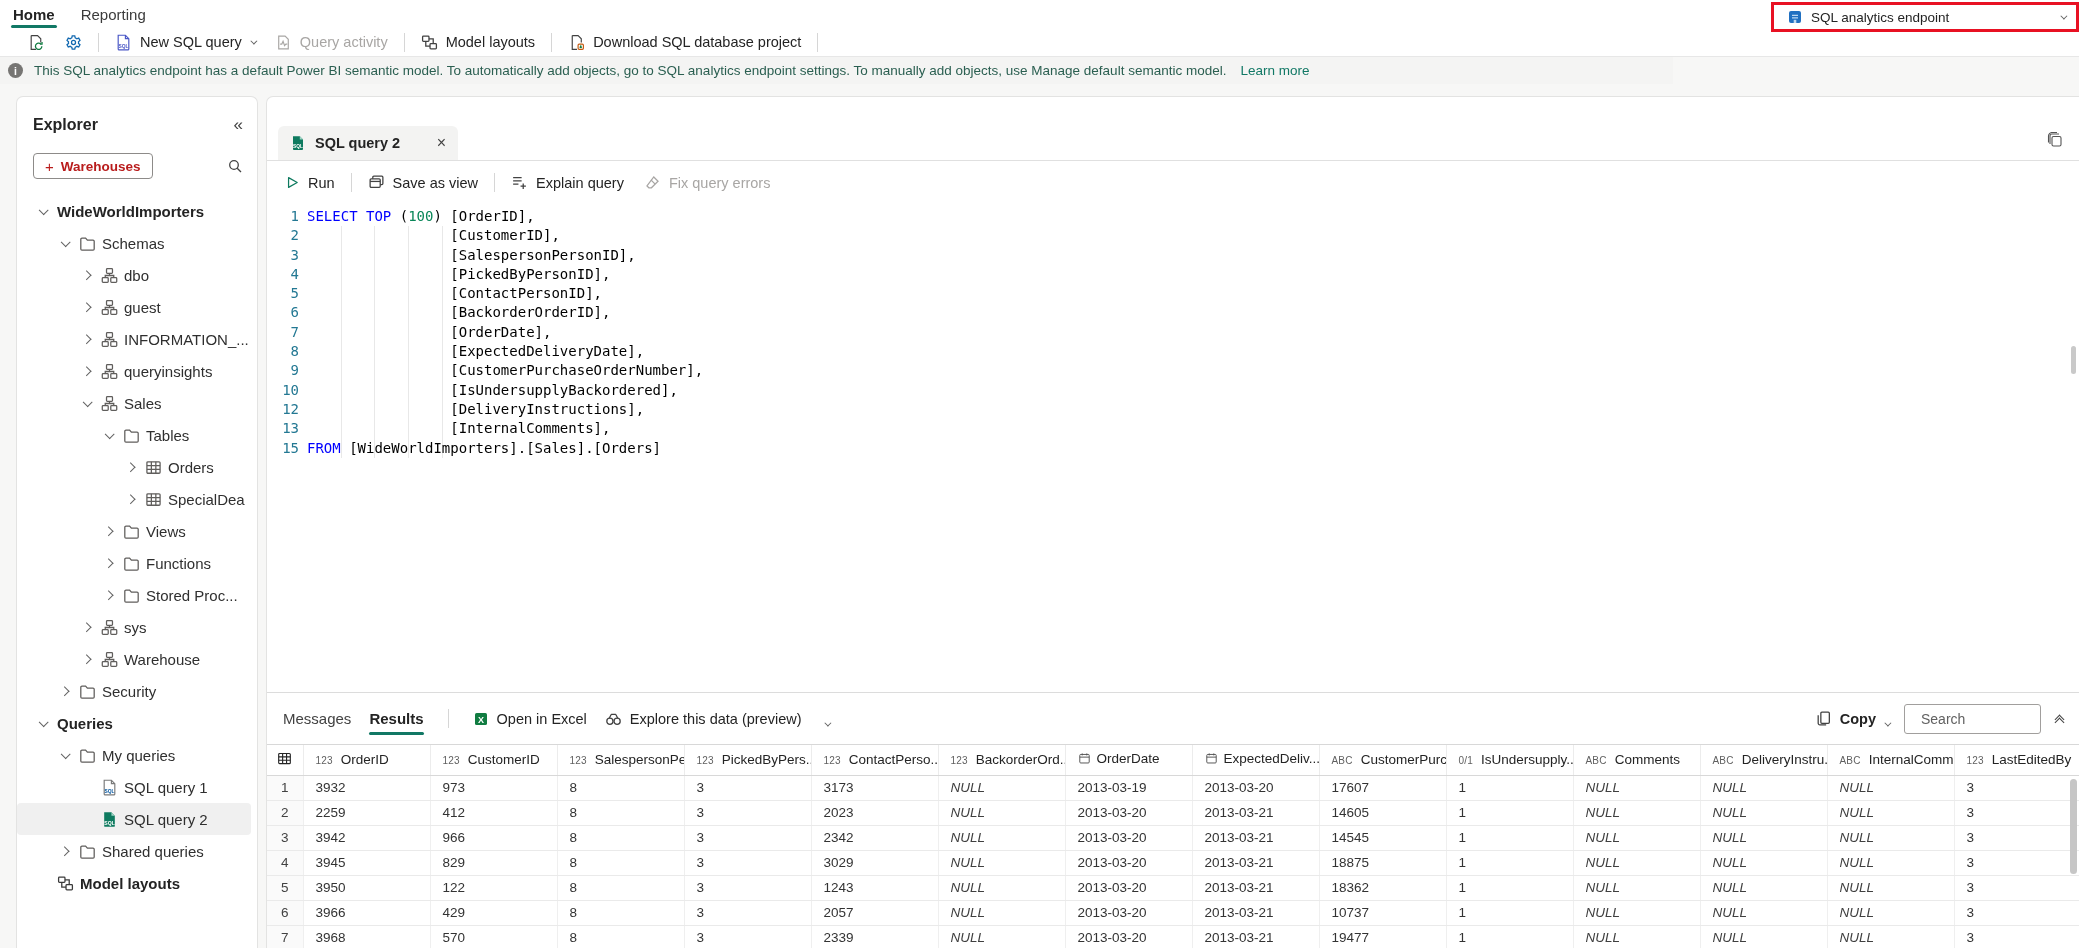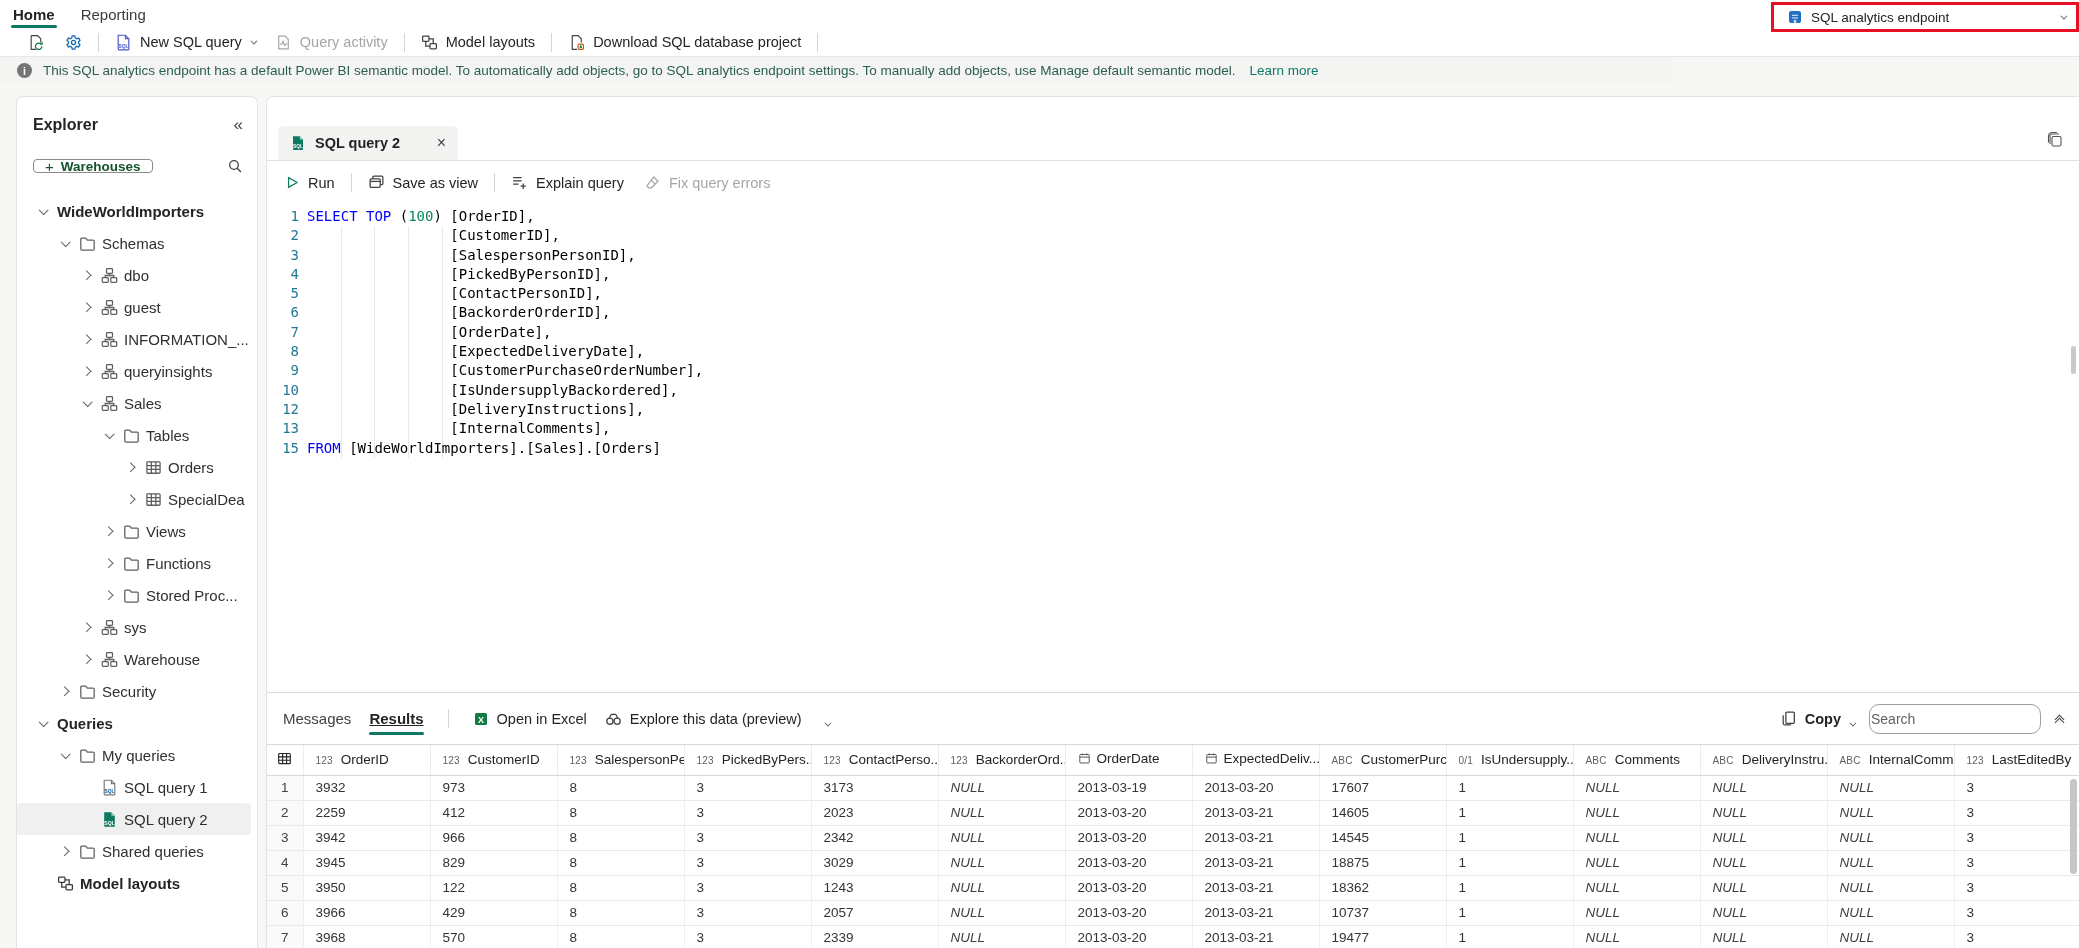--- a/index.html
+++ b/index.html
@@ -34,38 +34,38 @@
   #cmdbar { position:absolute; left:0; top:28px; width:2079px; height:29px; background:#fff;
     border-bottom:1px solid #e7e7e7; display:flex; align-items:center; padding-left:18px; }
   .tbtn { display:flex; align-items:center; gap:8px; height:26px; padding:0 10px;
     border:none; background:transparent; border-radius:4px; font-size:14.5px; color:#242424;
     font-family:inherit; cursor:pointer; white-space:nowrap; }
   .tbtn.disabled { color:#a8a6a4; cursor:default; }
   .vdiv { width:1px; height:19px; background:#d6d6d6; margin:0 6px; flex:none; }
 
   
   #infobar { position:absolute; left:0; top:57px; width:1673px; height:27px; background:#f4f4f3;
-    display:flex; align-items:center; padding-left:17px; gap:11px; }
+    display:flex; align-items:center; padding-left:8px; gap:11px; }
   .info-ic { width:15px; height:15px; border-radius:50%; background:#767573; color:#fff;
     font-size:10.5px; font-weight:700; display:flex; align-items:center; justify-content:center; flex:none; }
   .info-ic::before { content:"i"; }
   .info-text { font-size:13.5px; color:#2b5f51; }
   .info-link { font-size:13.5px; color:#117865; text-decoration:none; margin-left:3px; cursor:pointer; }
 
   
   #explorer { position:absolute; left:16px; top:96px; width:242px; bottom:0; background:#fff;
     border:1px solid #e3e3e2; border-bottom:none; border-radius:7px 7px 0 0; overflow:hidden; }
   .exp-head { height:44px; display:flex; align-items:center; padding:12px 14px 0 16px; }
   .exp-title { font-size:16px; font-weight:700; flex:1; }
   .icon-collapse { font-size:17px; color:#424242; cursor:pointer; }
   .icon-collapse::before { content:"\00AB"; }
   .exp-actions { height:42px; display:flex; align-items:center; padding:8px 14px 0 16px; }
-  .wh-btn { display:flex; align-items:center; gap:7px; height:14px; padding:0 11px;
+  .wh-btn { display:flex; align-items:center; gap:7px; height:26px; padding:0 11px;
     background:#fff; border:1px solid #8d8b89; border-radius:4px; font-size:13.5px; font-weight:600;
-    color:#14532d; font-family:inherit; cursor:pointer; flex:none; }
+    color:#b91c1c; font-family:inherit; cursor:pointer; flex:none; }
   .wh-btn .plus::before { content:"+"; font-size:15px; font-weight:400; }
   .exp-actions .search { margin-left:auto; color:#424242; cursor:pointer; }
   .tree { margin-top:12px; }
   .titem { height:32px; display:flex; align-items:center; gap:6px; cursor:pointer;
     margin:0 6px 0 0; border-radius:4px; white-space:nowrap; overflow:hidden; }
   .titem .chevslot { width:18px; display:flex; justify-content:center; flex:none; }
   .titem .ticon { width:17px; display:flex; color:#605e5c; flex:none; }
   .tlabel { font-size:15px; color:#2f2f2f; }
   .titem.b .tlabel { font-weight:600; color:#242424; }
   .titem.sel { background:#f0f0f0; }
@@ -101,29 +101,29 @@
   .kw { color:#0000ff; } .nm { color:#098658; }
   .ed-scroll { position:absolute; right:3px; top:142px; width:5px; height:28px;
     background:#c9c9c9; border-radius:3px; }
 
   
   .results { position:absolute; left:0; right:0; top:595px; bottom:0; border-top:1px solid #dcdcdc; }
   .res-bar { height:52px; display:flex; align-items:center; padding:0 16px; gap:18px;
     border-bottom:1px solid #d8d8d8; }
   .res-tab { position:relative; height:100%; display:flex; align-items:center;
     font-size:15px; color:#424242; cursor:pointer; }
-  .res-tab.active { font-weight:700; color:#242424;text-decoration:underline; }
+  .res-tab.active { font-weight:700; color:#242424; }
   .res-tab.active::after { content:""; position:absolute; left:0; right:0; bottom:9px;
     height:3px; background:#117865; border-radius:2px; }
   .res-btn { display:flex; align-items:flex-end; gap:8px; background:none; border:none;
     font-size:14.5px; color:#242424; font-family:inherit; cursor:pointer; white-space:nowrap; }
   .res-right { margin-left:auto; display:flex; align-items:center; gap:15px; }
   .copy-btn { font-weight:600; }
-  .search-box { width:172px; height:30px; border:1px solid #a19f9d; border-radius:10px;
-    padding:0 1px; font-size:14px; font-family:inherit; color:#242424; outline:none; }
+  .search-box { width:137px; height:30px; border:1px solid #a19f9d; border-radius:3px;
+    padding:0 16px; font-size:14px; font-family:inherit; color:#242424; outline:none; }
   .search-box::placeholder { color:#616161; }
   .dbl-chev { display:flex; flex-direction:column; align-items:center; cursor:pointer; }
   .chev-up { width:7px; height:7px; border-left:1.4px solid #424242; border-top:1.4px solid #424242;
     transform:rotate(45deg); margin-bottom:-4px; }
 
   .gridwrap { position:absolute; left:0; right:0; top:52px; bottom:0; overflow:hidden; }
   table.grid { border-collapse:collapse; table-layout:fixed; width:1814px; }
   col.c-num { width:36px; } col.c-data { width:127px; }
   .grid th { height:30px; text-align:left; font-weight:400; font-size:13.5px; color:#242424;
     padding:0 4px 0 12px; border-bottom:1px solid #d8d8d8; border-right:1px solid #ececec;

